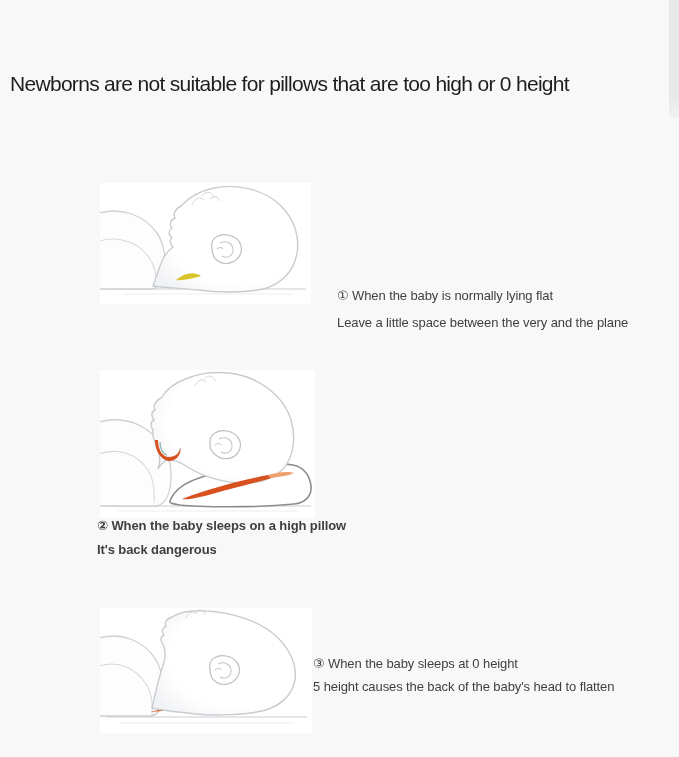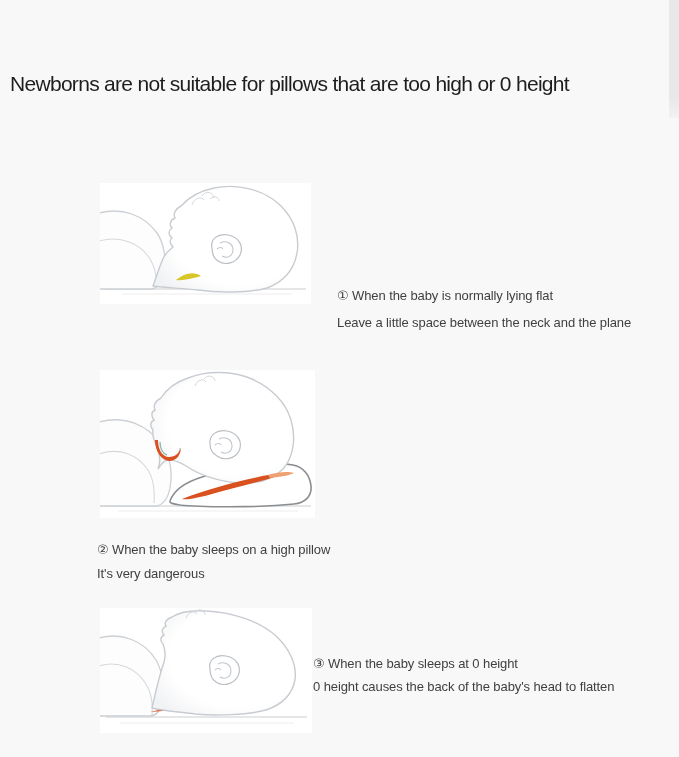--- a/index.html
+++ b/index.html
@@ -23,21 +23,21 @@
   .illus svg{display:block;width:100%;height:100%;}
   .illus-1{left:100px;top:183px;width:211px;height:121px;}
   .illus-2{left:100px;top:370px;width:215px;height:148px;}
   .illus-3{left:100px;top:608px;width:212px;height:125px;}
   .caption{
     position:absolute;color:#3f3f3f;font-size:13px;
     letter-spacing:-0.1px;white-space:nowrap;
   }
   .caption div{white-space:nowrap;}
   .cap-1{left:337px;top:260px;line-height:27px;margin-top:22px;}
-  .cap-2{left:97px;top:538px;line-height:24px;}
+  .cap-2{left:97px;top:514px;line-height:24px;font-weight:bold;}
   .cap-3{left:313px;top:652px;line-height:23px;}
 </style>
 </head>
 <body>
 
 <div class="canvas">
 
   <div class="right-strip"></div>
 
   <h1 class="title">Newborns are not suitable for pillows that are too high or 0 height</h1>
@@ -57,21 +57,21 @@
       <path d="M 53,103 C 56,95 58,88 62,78 C 64,72 68,68 73,64 C 70,61 69,57 72,55 C 68,52 68,48 72,45 C 69,42 70,37 75,35 C 73,31 75,26 81,23 C 88,15 100,8 114,5 C 138,0 165,7 181,23 C 194,36 200,53 197,70 C 194,87 183,99 167,105 C 148,110 118,110 98,107 C 82,105 65,105 53,103 Z" fill="url(#hg1)" stroke="#c8ccd1" stroke-width="1.4"></path>
       <path d="M 112,65 C 110,56 118,50 128,52 C 139,54 144,63 140,72 C 136,80 125,83 118,78 C 113,75 112,70 112,65" fill="none" stroke="#b9bec4" stroke-width="1.2"></path>
       <path d="M 120,60 C 126,57 133,60 133,67 C 133,73 127,76 122,73 M 117,66 C 119,64 122,64 123,66" fill="none" stroke="#c2c6cb" stroke-width="1.1"></path>
       <path d="M 92,22 C 94,15 101,13 104,17 M 102,13 C 106,7 113,9 114,15 M 110,16 C 114,12 119,14 119,18" fill="none" stroke="#d5d8db" stroke-width="1"></path>
       <path d="M 76,97 C 84,90 94,88 101,93 C 94,95 83,98 76,97 Z" fill="#d8c527"></path>
     </svg>
   </div>
 
   <div class="caption cap-1">
     <div>① When the baby is normally lying flat</div>
-    <div>Leave a little space between the neck and the plane</div>
+    <div>Leave a little space between the very and the plane</div>
   </div>
 
   <div class="illus illus-2">
     <svg viewBox="0 0 215 148" xmlns="http://www.w3.org/2000/svg">
       <defs>
         <radialGradient id="hg2" cx="60%" cy="45%" r="70%">
           <stop offset="68%" stop-color="#ffffff"></stop>
           <stop offset="100%" stop-color="#f1f2f4"></stop>
         </radialGradient>
       </defs>
@@ -87,21 +87,21 @@
       <path d="M 57,72 C 56,82 61,89 68,90 C 75,90 79,85 80,78" fill="none" stroke="#c9ccd0" stroke-width="1.1"></path>
       <path d="M 55,70 C 55,81 61,90 69,91 C 77,91 81,84 81,77 C 80,83 75,87 69,87 C 62,87 58,79 58,70 Z" fill="#d8511f"></path>
       <path d="M 60,72 C 60,79 63,84 67,85" fill="none" stroke-width="1.4" stroke="#8fb8ba"></path>
       <path d="M 82,129 C 108,119 142,110 168,105 C 174,104 178,104 180,105 C 168,110 140,116 112,124 C 98,128 87,130 82,129 Z" fill="#d8511f"></path>
       <path d="M 168,105 C 178,102 188,101 194,103 C 188,106 178,107 170,108 Z" fill="#efa070"></path>
     </svg>
   </div>
 
   <div class="caption cap-2">
     <div>② When the baby sleeps on a high pillow</div>
-    <div>It's very dangerous</div>
+    <div>It's back dangerous</div>
   </div>
 
   <div class="illus illus-3">
     <svg viewBox="0 0 212 125" xmlns="http://www.w3.org/2000/svg">
       <defs>
         <radialGradient id="hg3" cx="60%" cy="45%" r="70%">
           <stop offset="68%" stop-color="#ffffff"></stop>
           <stop offset="100%" stop-color="#f1f2f4"></stop>
         </radialGradient>
       </defs>
@@ -112,16 +112,16 @@
       <path d="M 50,104 C 78,96 118,96 152,106 C 118,101 78,101 50,104 Z" fill="#dd5c28"></path>
       <path d="M 52,100 C 55,87 58,72 64,54 C 66,47 65,41 63,36 C 60,33 60,29 64,27 C 61,24 62,20 66,18 C 64,15 66,11 72,9 C 80,4 92,2 106,3 C 130,4 158,12 176,28 C 190,41 197,57 195,72 C 192,87 181,97 166,102 C 148,107 115,108 95,106 C 80,104 63,103 52,100 Z" fill="url(#hg3)" stroke="#c8ccd1" stroke-width="1.4"></path>
       <path d="M 110,61 C 108,52 116,46 126,48 C 137,50 142,59 138,68 C 134,76 123,79 116,74 C 111,71 110,66 110,61" fill="none" stroke="#b9bec4" stroke-width="1.2"></path>
       <path d="M 118,56 C 124,53 131,56 131,63 C 131,69 125,72 120,69 M 115,62 C 117,60 120,60 121,62" fill="none" stroke="#c2c6cb" stroke-width="1.1"></path>
       <path d="M 86,10 C 88,4 94,2 97,6 M 95,4 C 99,0 105,2 105,7" fill="none" stroke="#d5d8db" stroke-width="1"></path>
     </svg>
   </div>
 
   <div class="caption cap-3">
     <div>③ When the baby sleeps at 0 height</div>
-    <div>0 height causes the back of the baby's head to flatten</div>
+    <div>5 height causes the back of the baby's head to flatten</div>
   </div>
 
 </div>
 
 </body></html>

